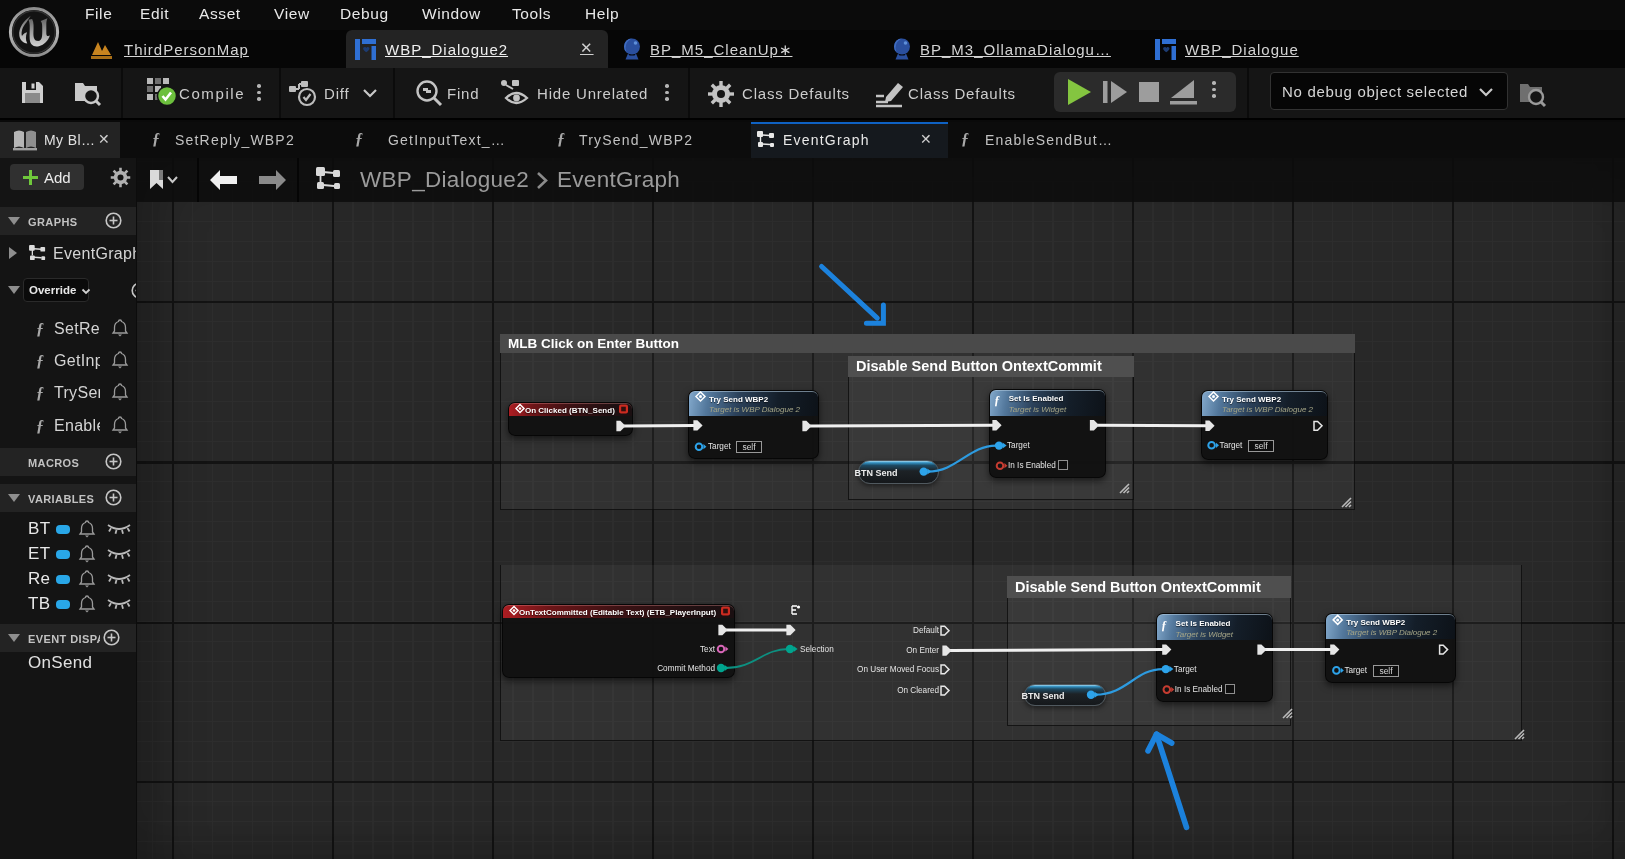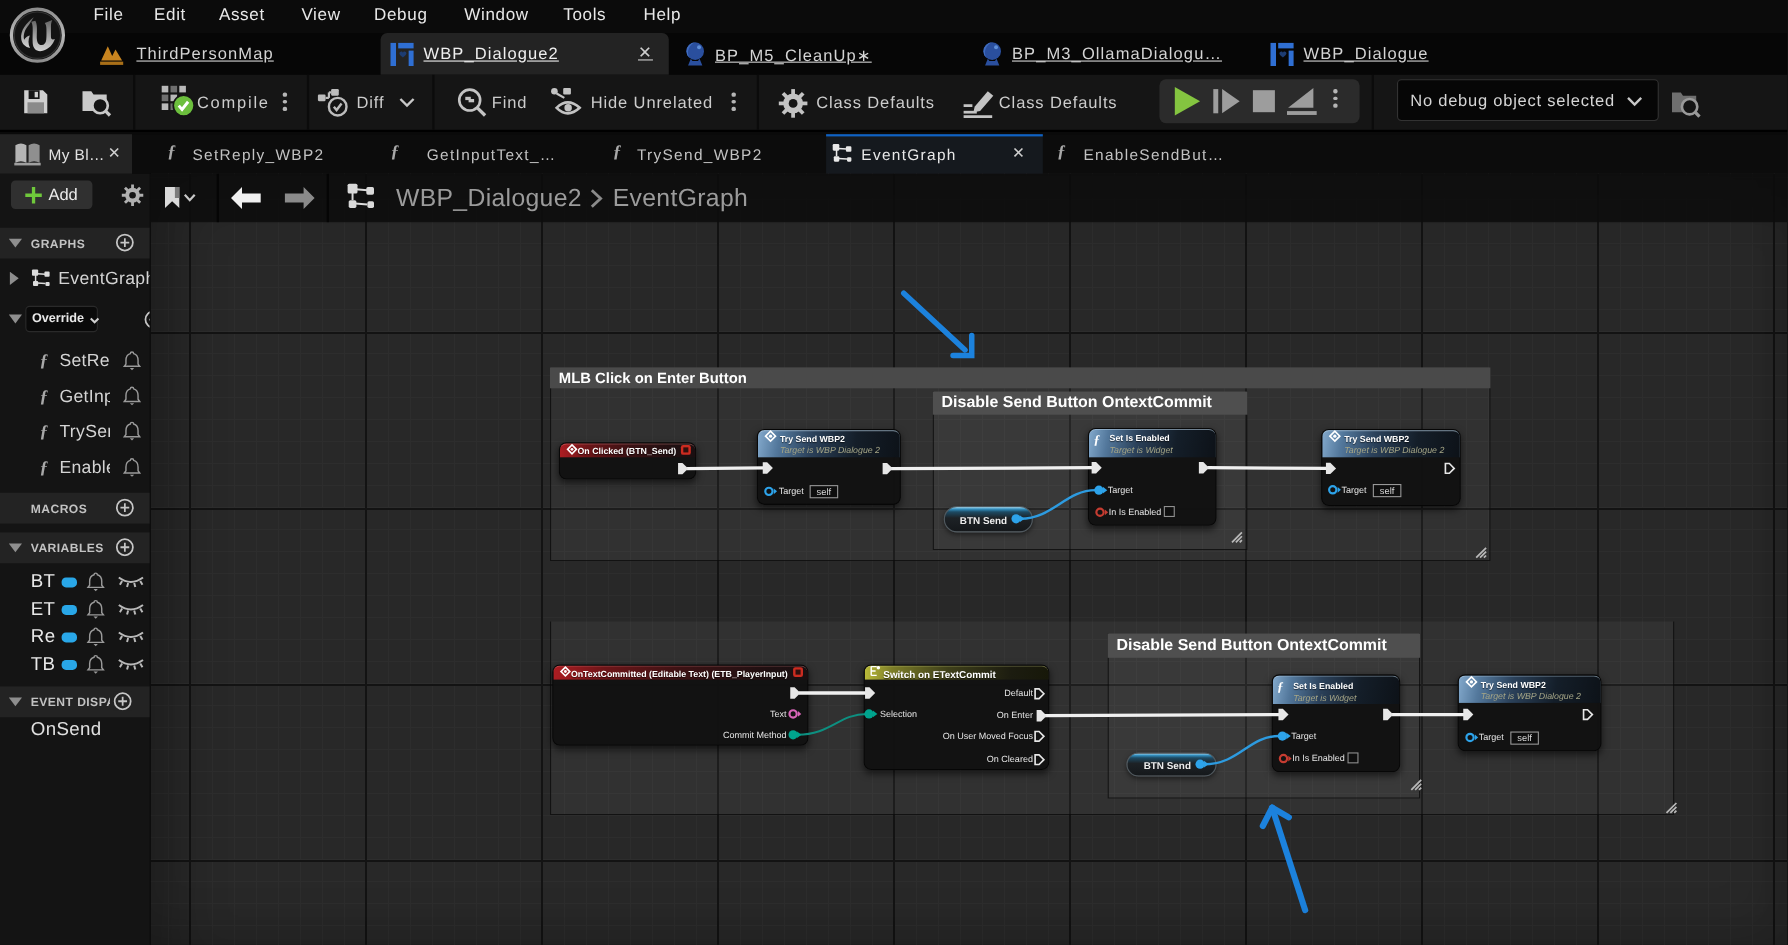--- a/index.html
+++ b/index.html
@@ -70,21 +70,21 @@
   .ntitle { position:absolute; font-weight:bold; color:#fff; font-size:8px; white-space:nowrap; text-shadow:0 1px 1px rgba(0,0,0,0.6); }
   .nsub { position:absolute; font-style:italic; color:#a6a687; font-size:8px; white-space:nowrap; }
   .plabel { position:absolute; font-size:8.2px; color:#e4e4e4; white-space:nowrap; }
   .plabel-r { position:absolute; font-size:8.2px; color:#e4e4e4; white-space:nowrap; text-align:right; }
   .selfbox { position:absolute; border:1px solid #989898; color:#d8d8d8; font-size:8.5px; text-align:center; background:rgba(10,10,10,0.5); }
   .chkbox { position:absolute; width:10px; height:10px; border:1px solid #8f8f8f; background:rgba(10,10,10,0.4); }
 
   .getter { position:absolute; border-radius:12px; border:1.5px solid #50595f;
     background:linear-gradient(180deg, #a5d8ef 0%, #3391c2 8%, #1d4a63 20%, #1d2226 45%, #15181b 100%);
     box-shadow:0 2px 5px rgba(0,0,0,0.5); }
-  .getter .glabel { position:absolute; left:0; width:100%; text-align:center; font-size:9px; font-weight:bold; color:#ececec; }
+  .getter .glabel { position:absolute; left:0; width:100%; text-align:left; font-size:9px; font-weight:bold; color:#ececec; }
 </style>
 </head>
 <body>
 <div id="app">
 
   <div id="menubar" class="abs"></div>
   <div class="menuitem" style="left:85px">File</div>
   <div class="menuitem" style="left:140px">Edit</div>
   <div class="menuitem" style="left:199px">Asset</div>
   <div class="menuitem" style="left:274px">View</div>
@@ -357,24 +357,20 @@
 
     <div class="getter" style="left:720.6px; top:301.8px; width:81px; height:24px;">
       <div class="glabel" style="top:7px; left:-4px;">BTN Send</div>
     </div>
 
     <div class="node" style="left:365px; top:446px; width:233px; height:73.5px;">
       <div class="nhead hdr-red" style="height:13px;"></div>
       <div class="ntitle" style="left:16px; top:2.5px; font-size:8px;">OnTextCommitted (Editable Text) (ETB_PlayerInput)</div>
     </div>
 
-    <div class="node" style="left:648px; top:446px; width:169px; height:96px;">
-      <div class="nhead hdr-olive" style="height:13px;"></div>
-      <div class="ntitle" style="left:17px; top:2.5px; font-size:9px;">Switch on ETextCommit</div>
-    </div>
 
     <div class="node" style="left:1018.6px; top:455.4px; width:117.8px; height:89px;">
       <div class="nhead hdr-blue" style="height:26px;"></div>
       <div class="ntitle" style="left:19px; top:4.5px; font-size:8px;">Set Is Enabled</div>
       <div class="nsub" style="left:19px; top:15.5px;">Target is Widget</div>
     </div>
 
     <div class="node" style="left:1188.2px; top:455.4px; width:130.6px; height:70px;">
       <div class="nhead hdr-blue" style="height:25px;"></div>
       <div class="ntitle" style="left:20px; top:4px;">Try Send WBP2</div>

